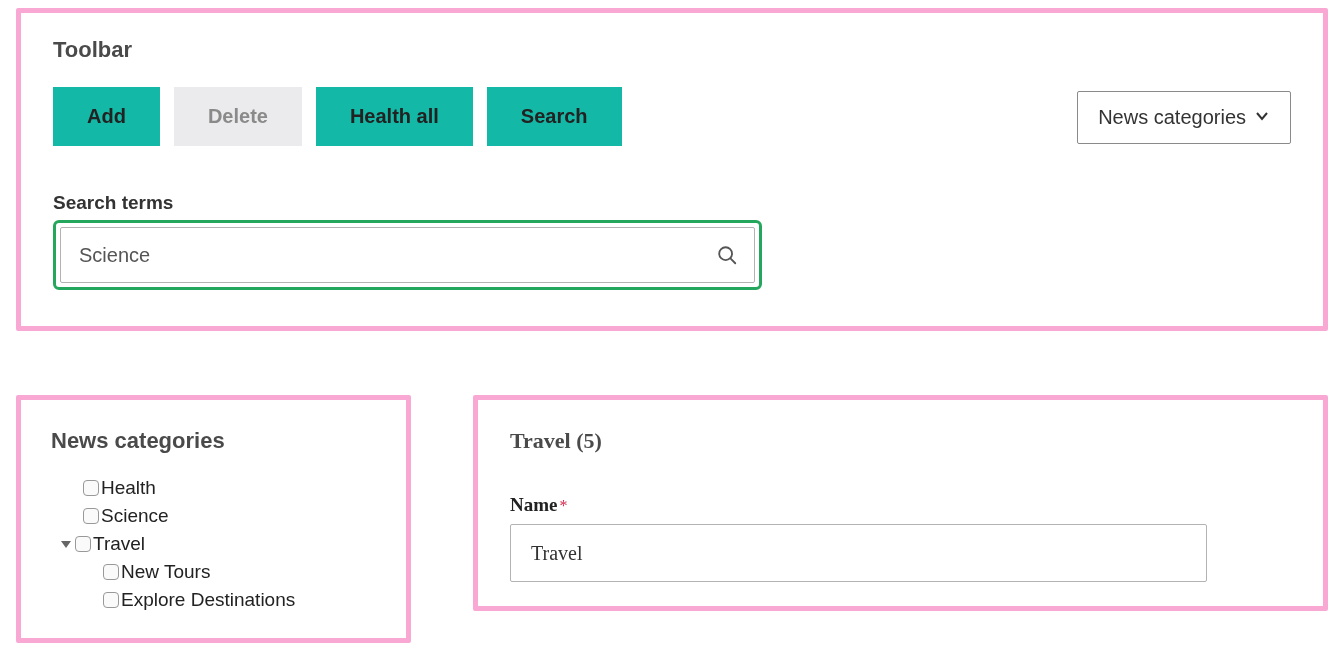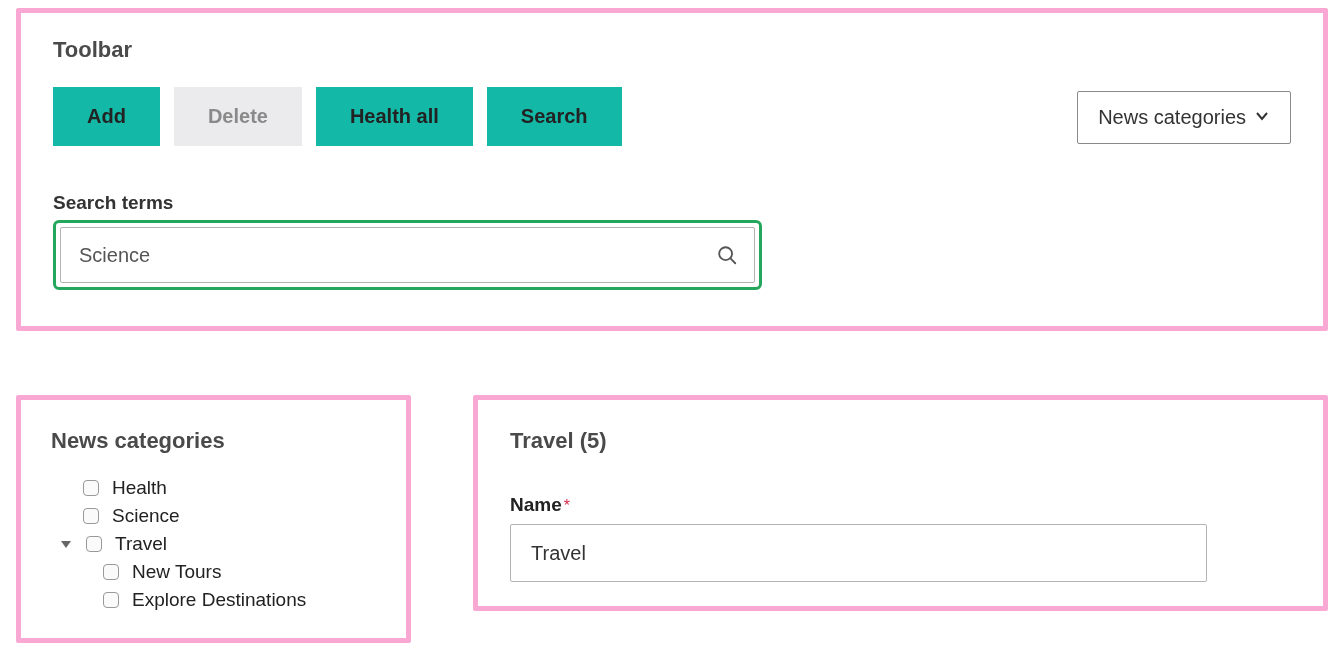--- a/index.html
+++ b/index.html
@@ -100,21 +100,21 @@
   .tree-panel h3 {
     margin: 0 0 20px 0;
     font-size: 22px;
     font-weight: 600;
     color: #4a4a4a;
   }
   .tree { font-size: 19px; color: #222; }
   .tree-row {
     display: flex;
     align-items: center;
-    gap: 13px;
+    gap: 2px;
     padding: 3px 0;
   }
   .disclosure {
     width: 14px; height: 14px;
     display: inline-flex; align-items: center; justify-content: center;
     color: #666;
   }
   .disclosure svg { width: 12px; height: 12px; }
   .chk {
     width: 16px; height: 16px;
@@ -123,20 +123,21 @@
     background: #fafafa;
     display: inline-block;
     flex-shrink: 0;
   }
   .indent-0 { padding-left: 32px; }
   .indent-1 { padding-left: 8px; }
   .indent-2 { padding-left: 52px; }
   .detail-panel {
     flex: 1;
     padding: 28px 32px 24px 32px;
+    font-family: Liberation Serif, serif;
   }
   .detail-panel h3 {
     margin: 0 0 40px 0;
     font-size: 22px;
     font-weight: 600;
     color: #4a4a4a;
   }
   .field-label {
     font-size: 19px;
     font-weight: 600;

